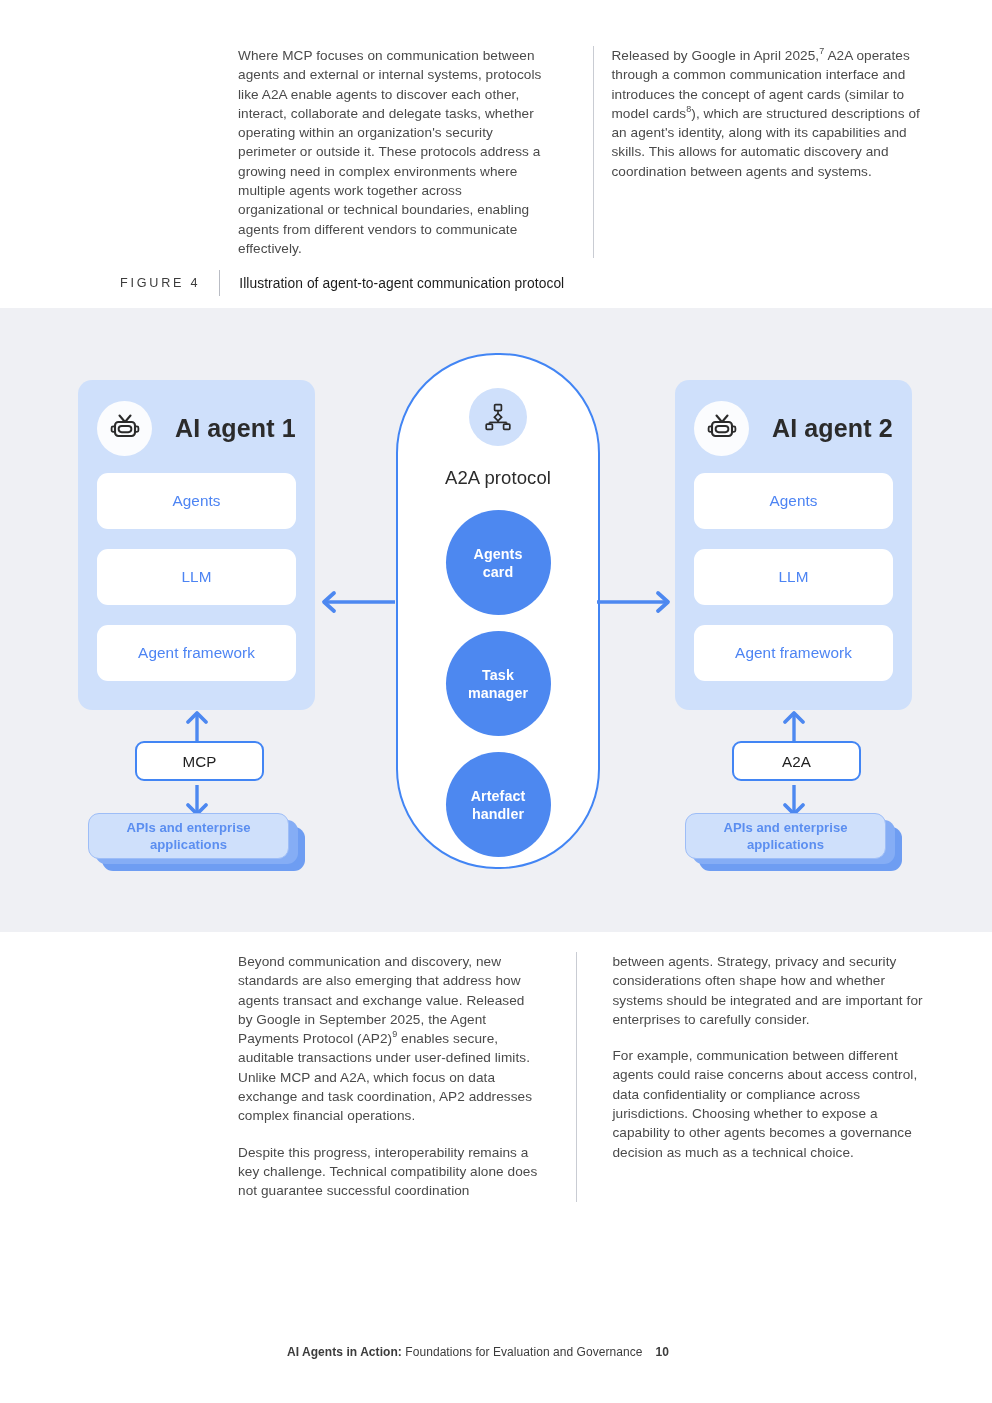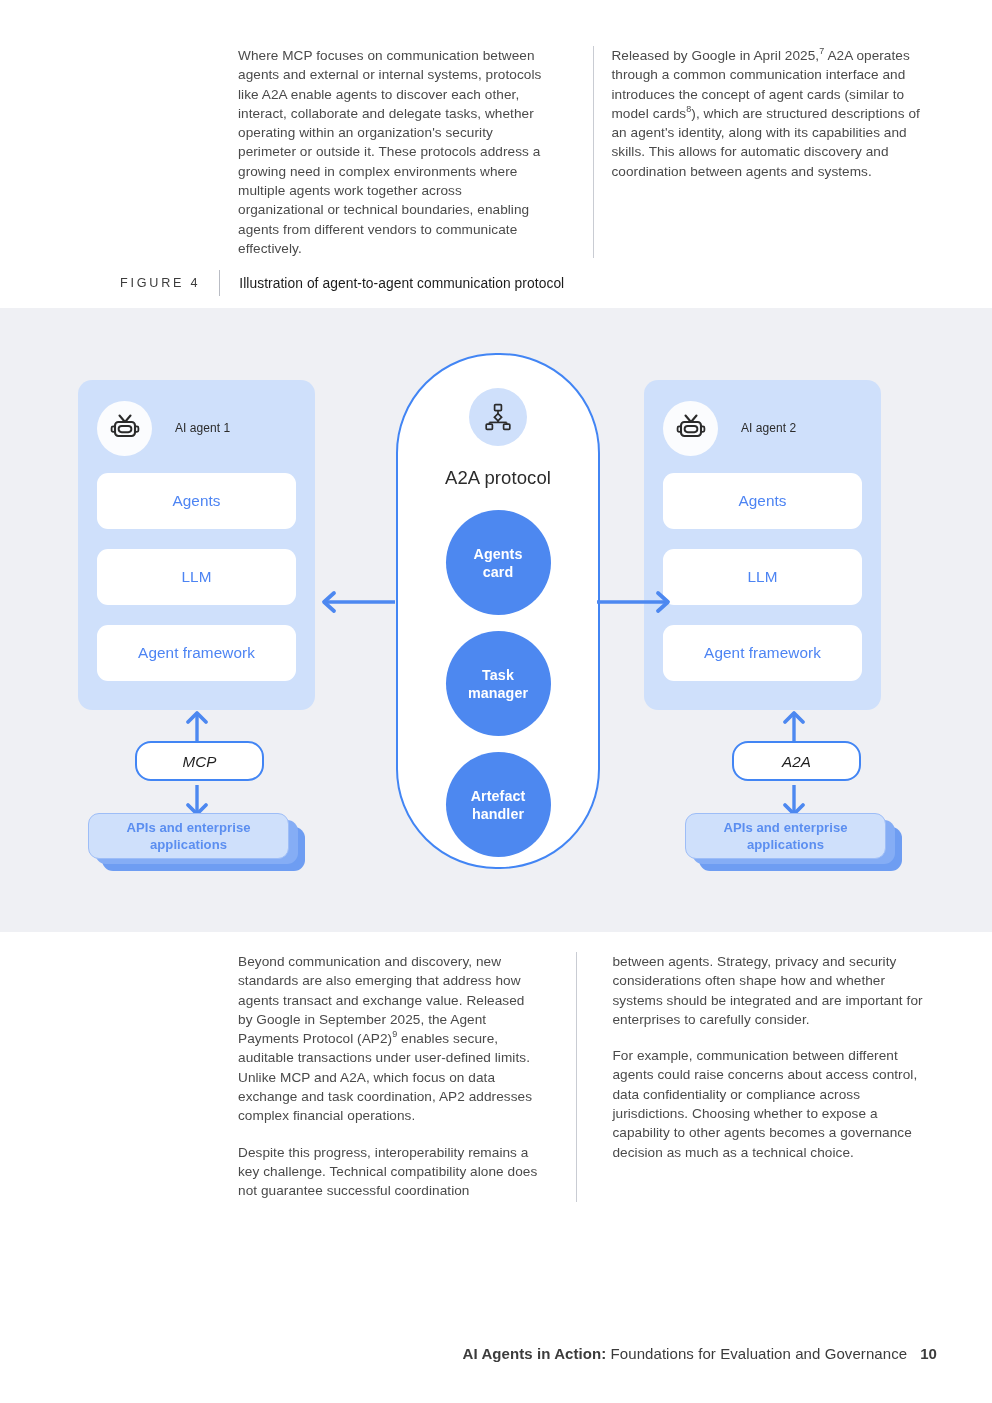--- a/index.html
+++ b/index.html
@@ -84,43 +84,44 @@
 
   
   .agent-panel {
     position: absolute;
     width: 237px;
     height: 330px;
     background: #cfe0fb;
     border-radius: 14px;
   }
   .agent-panel.left  { left: 78px;  top: 72px; }
-  .agent-panel.right { left: 644px; top: 72px; }
+  .agent-panel.right { left: 675px; top: 72px; }
 
   .agent-header {
     display: flex;
     align-items: center;
     height: 58px;
     margin: 19px 0 0 19px;
   }
   .robot-badge {
     width: 55px;
     height: 55px;
     border-radius: 50%;
     background: #fbfcfe;
     display: flex;
     align-items: center;
     justify-content: center;
     flex: 0 0 auto;
   }
   .agent-name {
-    font-size: 12px;
+    font-size: 25px;
     color: #2b2b2b;
     margin-left: 23px;
     letter-spacing: 0.005em;
+    font-weight: bold;
   }
 
   .agent-row {
     height: 56px;
     margin: 0 19px 20px 19px;
     background: #ffffff;
     border-radius: 11px;
     display: flex;
     align-items: center;
     justify-content: center;
@@ -198,29 +199,28 @@
   .v-arrow.up-left    { left: 184px; top: 400px; }
   .v-arrow.down-left  { left: 184px; top: 475px; }
   .v-arrow.up-right   { left: 781px; top: 400px; }
   .v-arrow.down-right { left: 781px; top: 475px; }
 
   .proto-pill {
     position: absolute;
     width: 125px;
     height: 36px;
     border: 2.2px solid #4285f4;
-    border-radius: 16px;
+    border-radius: 9px;
     background: #ffffff;
     display: flex;
     align-items: center;
     justify-content: center;
     font-size: 15.2px;
     color: #1f1f1f;
     letter-spacing: 0.01em;
-    font-style: italic;
   }
   .proto-pill.left  { left: 135px; top: 433px; }
   .proto-pill.right { left: 732px; top: 433px; }
 
   .api-stack {
     position: absolute;
     width: 217px;
     height: 58px;
     padding-left: 34px;
   }
@@ -274,25 +274,25 @@
   .bcol-right {
     width: 336px;
     padding-left: 35px;
     border-left: 1px solid #c9ccd3;
     min-height: 250px;
   }
 
   
   .footer {
     position: absolute;
-    left: 5px;
+    left: 12px;
     top: 1345px;
     width: 932px;
-    text-align: right;
-    font-size: 15px;
+    text-align: center;
+    font-size: 12px;
     color: #3c3c3c;
     letter-spacing: 0.005em;
   }
   .footer b { font-weight: bold; }
   .footer .pagenum { font-weight: bold; margin-left: 13px; }
 </style>
 </head>
 <body>
 
 <div class="top-text">

